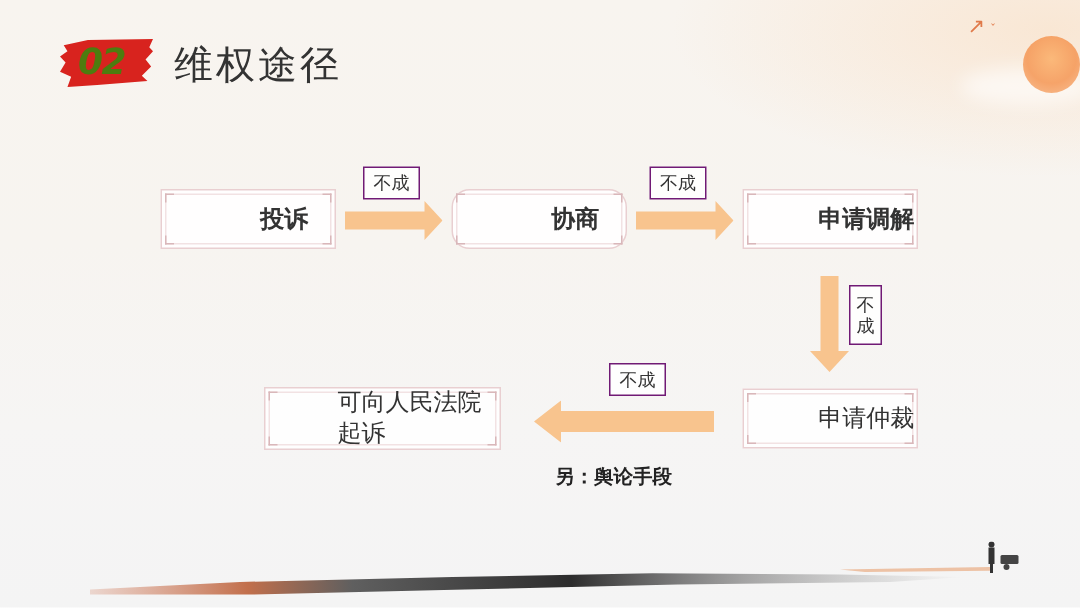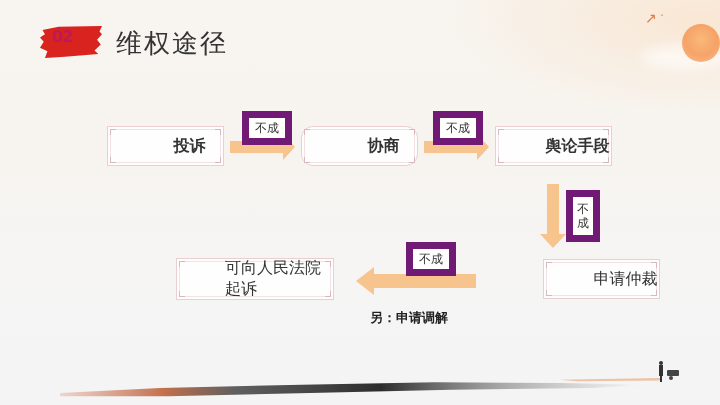--- a/index.html
+++ b/index.html
@@ -10,34 +10,34 @@
     background:radial-gradient(ellipse 360px 140px at 700px 20px, rgba(250,220,190,0.55), rgba(250,230,210,0) 70%);}
   .sun{position:absolute;left:682px;top:24px;width:38px;height:38px;border-radius:50%;
     background:radial-gradient(circle at 50% 40%,#fbb36f 0%,#f59a5a 55%,#f7b98a 100%);opacity:.9;}
   .sun-glow{position:absolute;left:640px;top:45px;width:90px;height:25px;border-radius:50%;
     background:rgba(255,255,255,0.6);filter:blur(6px);}
   .bird{position:absolute;color:#e07a4a;font-size:14px;line-height:1;}
   .badge{position:absolute;left:40px;top:24px;width:62px;height:34px;}
   .badge-brush{position:absolute;left:0;top:0;width:62px;height:34px;
     background:#d8231e;clip-path:polygon(4% 18%,30% 8%,100% 6%,96% 22%,100% 30%,92% 46%,98% 60%,88% 78%,94% 88%,40% 96%,8% 100%,12% 80%,0% 70%,6% 52%,0% 40%,8% 30%);}
   .badge-num{position:absolute;left:12px;top:3px;font-family:"DejaVu Sans",sans-serif;font-weight:bold;
-    color:#be185d;font-size:16px;letter-spacing:-1px;}
+    font-style:italic;color:#4d7c0f;font-size:24px;letter-spacing:-1px;}
   .title{position:absolute;left:116px;top:26px;font-size:26px;font-weight:normal;color:#333;
     letter-spacing:2px;font-family:"DejaVu Sans",sans-serif;}
   .box{position:absolute;height:40px;background:rgba(255,255,255,0.9);
     border:1.5px solid #e9cfd1;box-sizing:border-box;display:flex;align-items:center;justify-content:center;padding-left:48px;}
   .box::before{content:"";position:absolute;left:2px;top:2px;right:2px;bottom:2px;border:1px solid #f2e2e3;}
   .corner{position:absolute;width:5px;height:5px;border-color:#d9b7ba;border-style:solid;}
   .c-tl{left:2px;top:2px;border-width:1px 0 0 1px;}
   .c-tr{right:2px;top:2px;border-width:1px 1px 0 0;}
   .c-bl{left:2px;bottom:2px;border-width:0 0 1px 1px;}
   .c-br{right:2px;bottom:2px;border-width:0 1px 1px 0;}
   .box-label{position:relative;font-size:16px;color:#333;}
   .bold{font-weight:bold;}
-  .tag{position:absolute;background:rgba(255,255,255,0.85);border:7px solid #701a75;
+  .tag{position:absolute;background:rgba(255,255,255,0.85);border:1px solid #701a75;
     font-size:12px;color:#333;display:flex;align-items:center;justify-content:center;line-height:14px;}
   .arrow{position:absolute;}
   .note{position:absolute;left:370px;top:309px;font-size:13px;color:#222;font-weight:bold;}
   .ink{position:absolute;left:0;top:378px;width:720px;height:20px;}
   .figure{position:absolute;left:655px;top:361px;}
 </style>
 </head>
 <body>
 
 <div class="bg-warm"></div>
@@ -76,53 +76,53 @@
 <svg class="arrow" style="left:424px;top:134px;" width="65" height="26">
   <polygon points="0,7 53,7 53,0 65,13 53,26 53,19 0,19" fill="#f8c48e"></polygon>
 </svg>
 <div class="tag" style="left:433px;top:111px;width:36px;height:20px;">不成</div>
 
 <div class="box" style="left:495px;top:126px;width:117px;">
   <i class="corner c-tl"></i>
     <i class="corner c-tr"></i>
     <i class="corner c-bl"></i>
     <i class="corner c-br"></i>
-  <span class="box-label bold">舆论手段</span>
+  <span class="box-label bold">申请调解</span>
 </div>
 
 <svg class="arrow" style="left:540px;top:184px;" width="26" height="64">
   <polygon points="7,0 19,0 19,50 26,50 13,64 0,50 7,50" fill="#f8c48e"></polygon>
 </svg>
 <div class="tag" style="left:566px;top:190px;width:20px;height:38px;flex-direction:column;">
   <span>不</span>
   <span>成</span>
 </div>
 
-<div class="box" style="left:495px;top:259px;width:117px;margin-left:48px;">
+<div class="box" style="left:495px;top:259px;width:117px;">
   <i class="corner c-tl"></i>
     <i class="corner c-tr"></i>
     <i class="corner c-bl"></i>
     <i class="corner c-br"></i>
   <span class="box-label">申请仲裁</span>
 </div>
 
 <svg class="arrow" style="left:356px;top:267px;" width="120" height="28">
   <polygon points="120,7 18,7 18,0 0,14 18,28 18,21 120,21" fill="#f8c48e"></polygon>
 </svg>
 <div class="tag" style="left:406px;top:242px;width:36px;height:20px;">不成</div>
 
 <div class="box" style="left:176px;top:258px;width:158px;height:42px;">
   <i class="corner c-tl"></i>
     <i class="corner c-tr"></i>
     <i class="corner c-bl"></i>
     <i class="corner c-br"></i>
   <span class="box-label">可向人民法院起诉</span>
 </div>
 
-<div class="note">另：申请调解</div>
+<div class="note">另：舆论手段</div>
 
 <svg class="ink" width="720" height="24" viewBox="0 0 720 24">
   <defs>
     <linearGradient id="inkg" x1="0" x2="1" y1="0" y2="0">
       <stop offset="0" stop-color="#c9603a" stop-opacity="0.2"></stop>
       <stop offset="0.18" stop-color="#b9582e" stop-opacity="0.85"></stop>
       <stop offset="0.3" stop-color="#3a3a3a" stop-opacity="0.8"></stop>
       <stop offset="0.55" stop-color="#222" stop-opacity="0.95"></stop>
       <stop offset="0.75" stop-color="#555" stop-opacity="0.5"></stop>
       <stop offset="1" stop-color="#888" stop-opacity="0"></stop>

